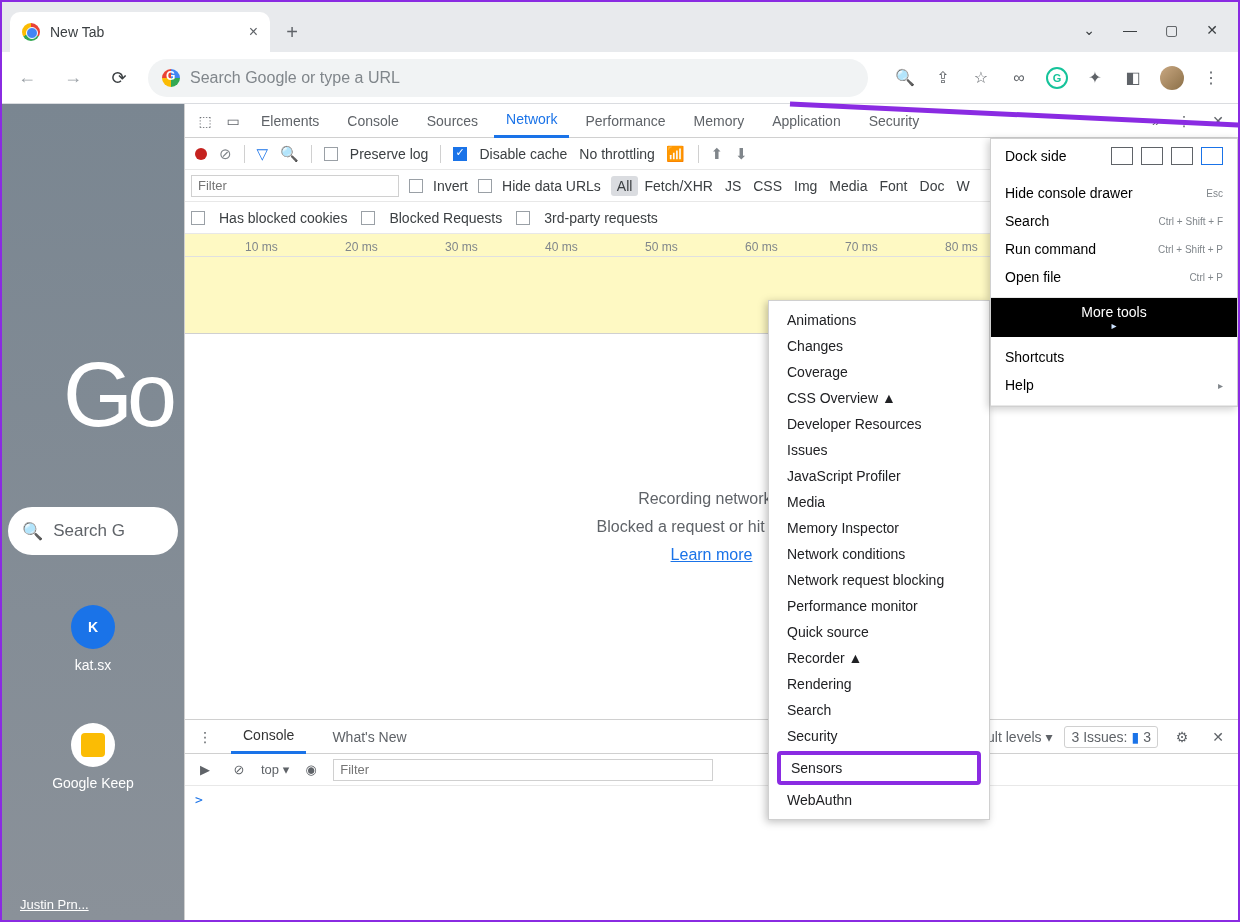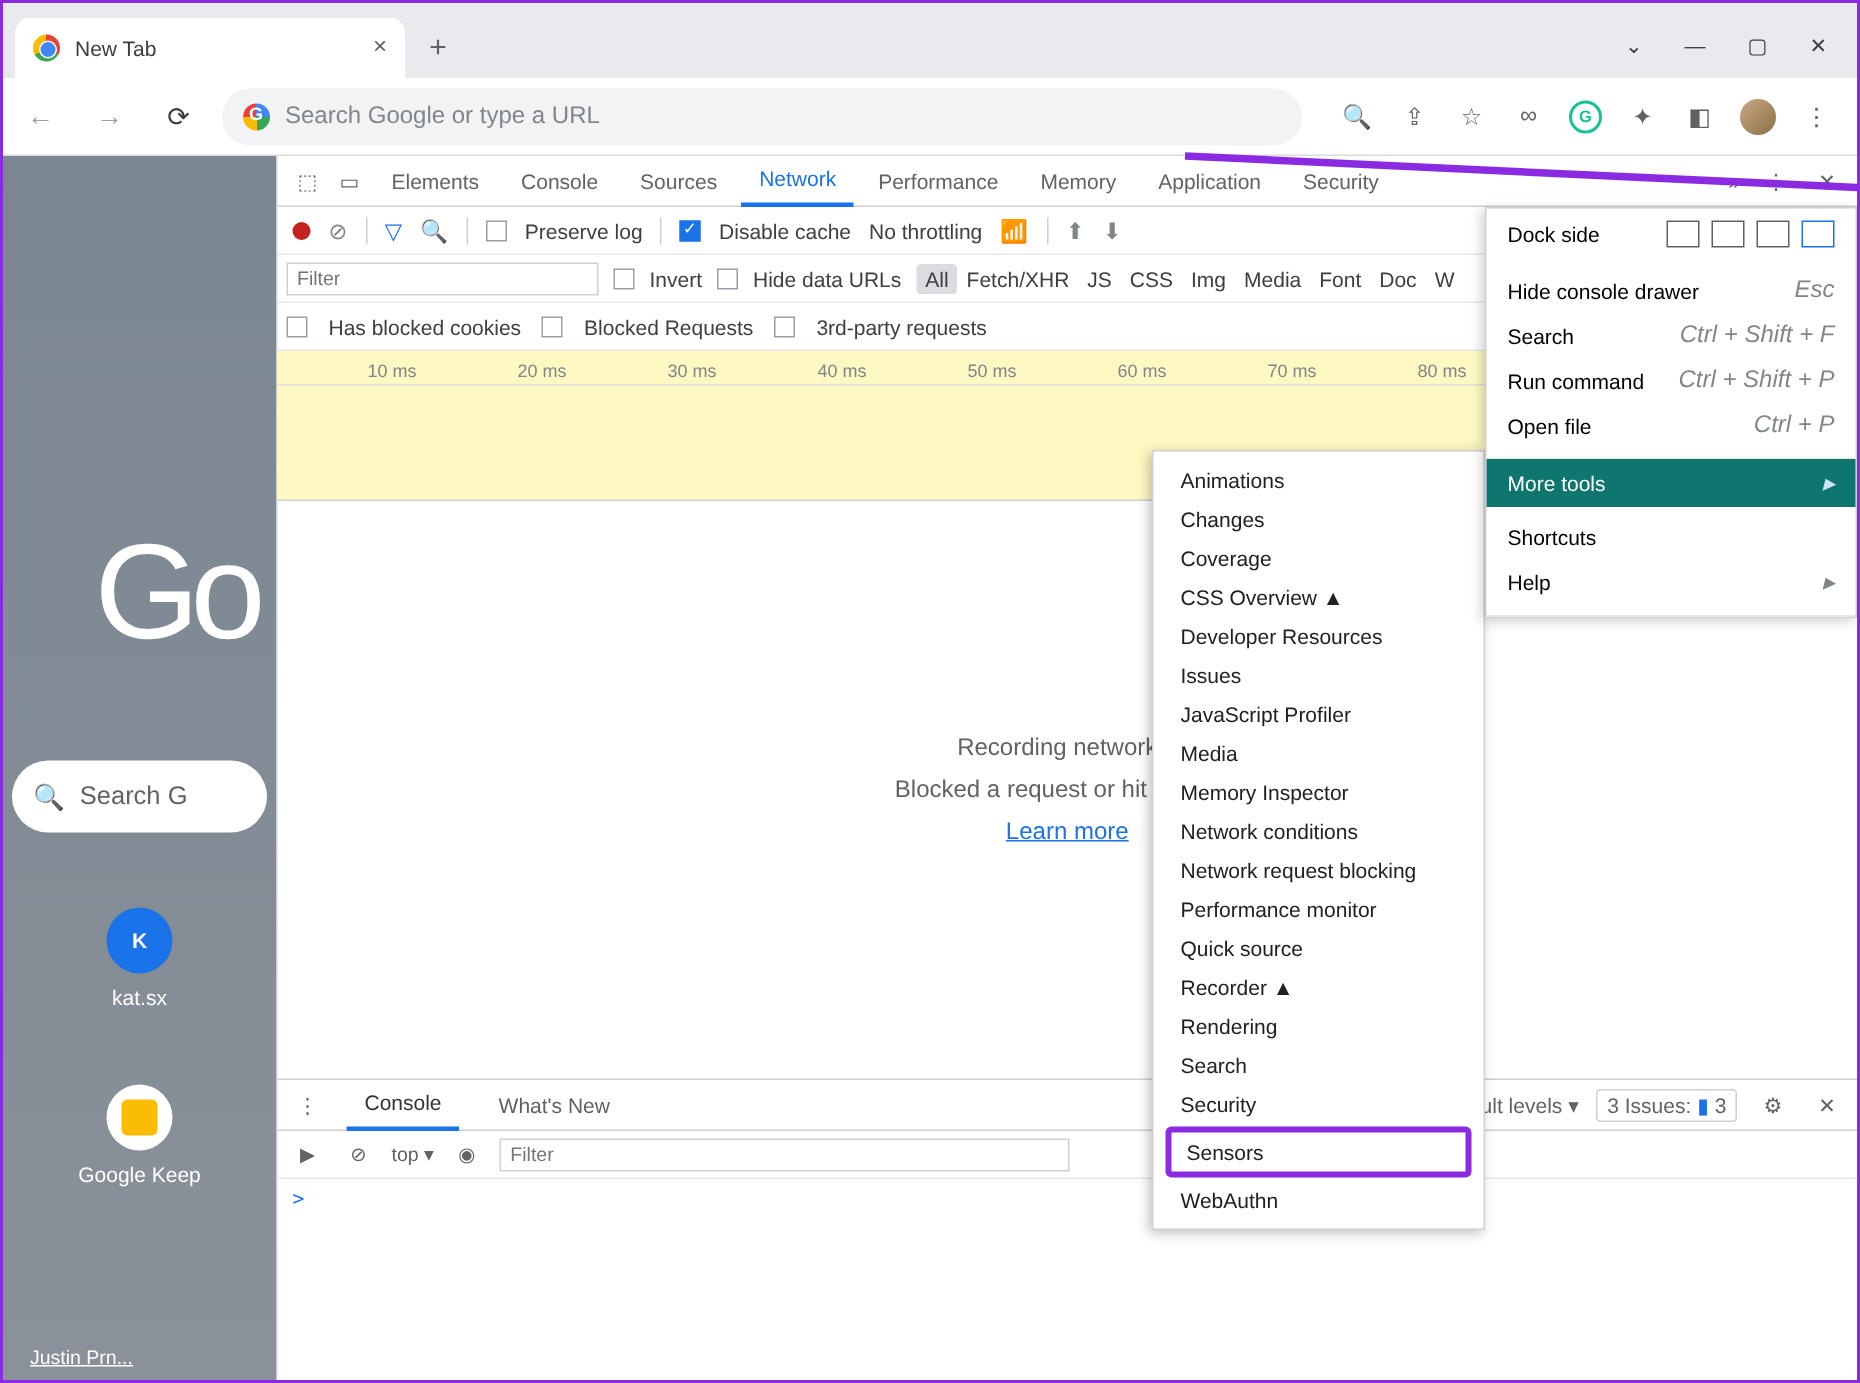--- a/index.html
+++ b/index.html
@@ -69,22 +69,22 @@
 .drawer-tabs .dt-tab.active { color:#333; border-bottom:3px solid #1a73e8;}
 .drawer-tabs .rt { margin-left:auto; display:flex; gap:12px; align-items:center;}
 .drawer-tool { height:32px; display:flex; align-items:center; border-bottom:1px solid #e8e8e8; padding:0 8px; gap:10px; font-size:13px; color:#5f6368;}
 .drawer-filter { flex:1; max-width:380px; height:22px; border:1px solid #d0d0d0; padding:0 6px; font-size:13px; color:#80868b;}
 .console-body { flex:1; padding:6px 10px; color:#1a73e8; font-family:monospace; font-size:13px;}
 
 
 .main-menu { position:absolute; top:34px; right:0; width:248px; background:#fff; box-shadow:-2px 2px 8px rgba(0,0,0,0.2); border:1px solid #d0d0d0; font-size:14px; z-index:20;}
 .main-menu .sect { border-bottom:1px solid #e8e8e8; padding:6px 0;}
 .main-menu .row { display:flex; justify-content:space-between; align-items:center; padding:6px 14px; cursor:pointer;}
-.main-menu .row.hl { background:#0f766e; color:#fff;}
-.main-menu .shortcut-key { color:#80868b; font-size:16px;font-style:italic;}
+.main-menu .row.hl { background:#000000; color:#fff;flex-direction:column;}
+.main-menu .shortcut-key { color:#80868b; font-size:10px;}
 .main-menu .row.hl .shortcut-key { color:#cde3ff;}
 .dock-row { display:flex; align-items:center; gap:8px; padding:8px 14px;}
 .dock-ic { width:22px; height:18px; border:1.5px solid #5f6368; cursor:pointer;}
 .dock-ic.sel { border-color:#1a73e8;}
 
 .sub-menu { position:absolute; top:196px; right:248px; width:222px; background:#fff; box-shadow:-2px 2px 8px rgba(0,0,0,0.25); border:1px solid #d0d0d0; font-size:14px; z-index:19; padding:6px 0; max-height:580px; overflow:visible;}
 .sub-menu .item { padding:5px 18px; cursor:pointer; color:#202124;}
 .sub-menu .item.boxed { border:4px solid #8a2be2; border-radius:4px; margin:2px 8px; padding:5px 10px;}
 
 

